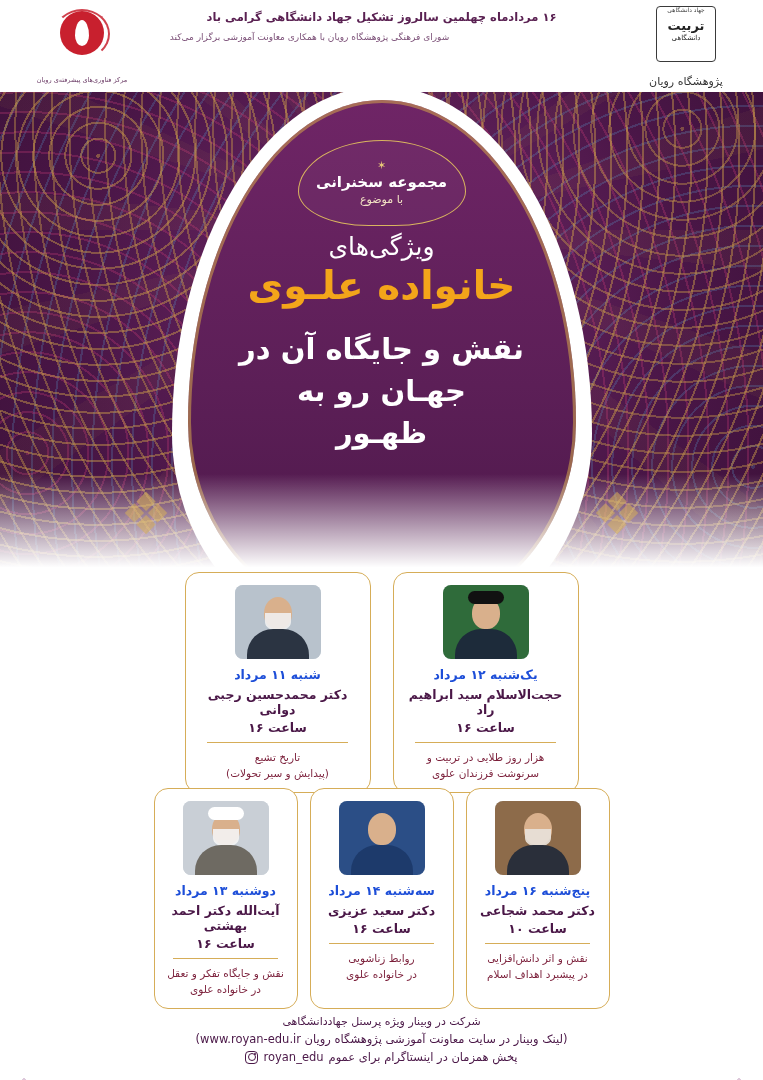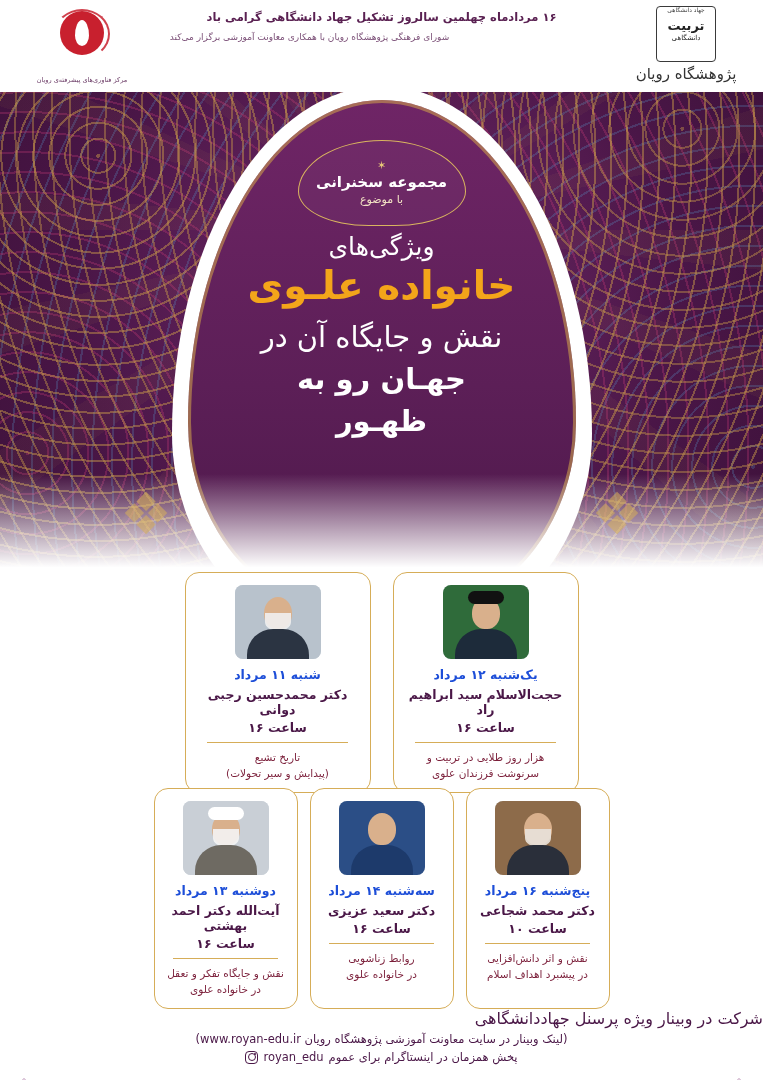--- a/index.html
+++ b/index.html
@@ -74,21 +74,21 @@
     position: absolute; inset: 0; border: 1.6px solid #3a3a3a; border-radius: 4px;
   }
   .logo-jahad .mark .word {
     position: absolute; top: 12px; left: 0; width: 100%;
     font-size: 13px; font-weight: bold; color: #222;
   }
   .logo-jahad .mark .word2 {
     position: absolute; top: 28px; left: 0; width: 100%;
     font-size: 7px; color: #222;
   }
-  .logo-jahad .cap { margin-top: 3px; font-size: 15px; color: #333; }
+  .logo-jahad .cap { margin-top: 13px; font-size: 11px; color: #333; }
   .logo-jahad .arc-top {
     position: absolute; top: 0px; left: 50%; transform: translateX(-50%);
     font-size: 6px; color: #444; white-space: nowrap;
   }
 
   
   .ornate {
     position: absolute; top: 74px; left: 0; width: 763px; height: 520px;
     background:
       radial-gradient(circle at 50% 42%, #6d2463 0%, #5a1e55 38%, #4a1647 62%, #3c1139 100%);
@@ -148,21 +148,21 @@
     width: 168px; height: 86px; margin: 0 auto 6px;
     border: 1.6px solid #d9b45f; border-radius: 50% 50% 42% 42%/60% 60% 40% 40%;
     display: flex; flex-direction: column; align-items: center; justify-content: center;
     gap: 2px; background: rgba(255,255,255,.03);
   }
   .series-badge .star { color: #e8c979; font-size: 11px; line-height: 1; }
   .series-badge .l1 { font-size: 15px; font-weight: bold; color: #ffffff; }
   .series-badge .l2 { font-size: 11px; color: #f3e3c4; }
   .t-line1 { font-size: 25px; font-weight: normal; margin-top: 4px; letter-spacing: .5px; }
   .t-line2 { font-size: 39px; font-weight: bold; color: #f3a51a; margin-top: 2px; letter-spacing: 1px;}
-  .t-line3 { font-size: 29px; font-weight: normal; margin-top: 8px; line-height: 1.45; }
+  .t-line3 { font-size: 29px; font-weight: bold; margin-top: 20px; line-height: 1.45; }
   .t-line4 { font-size: 29px; font-weight: bold; line-height: 1.45; }
   .t-line5 { font-size: 29px; font-weight: bold; line-height: 1.45; }
 
   
   .cards-top {
     position: absolute; top: 572px; left: 50%; transform: translateX(-50%);
     width: 420px; display: flex; flex-direction: row-reverse; justify-content: center; gap: 22px;
     z-index: 20;
   }
   .cards-bottom {
@@ -208,21 +208,21 @@
   .card .name   { font-size: 12.5px; font-weight: bold; color: #4a1747; margin-top: 5px; }
   .card .time   { font-size: 12.5px; font-weight: bold; color: #4a1747; margin-top: 3px; }
   .card .rule   { width: 84%; height: 1px; background: #d6ad58; margin: 7px auto 6px; }
   .card .topic  { font-size: 10.5px; color: #7b1f3a; line-height: 1.55; }
 
   
   .footer {
     position: absolute; bottom: 16px; left: 0; width: 763px; text-align: center;
     z-index: 25; color: #4a1747;
   }
-  .footer .f1 { font-size: 16px; text-align: right; }
+  .footer .f1 { font-size: 11px; }
   .footer .f2 { font-size: 11.5px; margin-top: 4px; }
   .footer .f3 { font-size: 11.5px; margin-top: 4px; display: flex; align-items: center; justify-content: center; gap: 5px; }
   .ig-icon {
     display: inline-block; width: 13px; height: 13px; border: 1.6px solid #4a1747;
     border-radius: 4px; position: relative;
   }
   .ig-icon:before {
     content: ""; position: absolute; left: 50%; top: 50%; transform: translate(-50%,-50%);
     width: 6px; height: 6px; border: 1.4px solid #4a1747; border-radius: 50%;
   }

